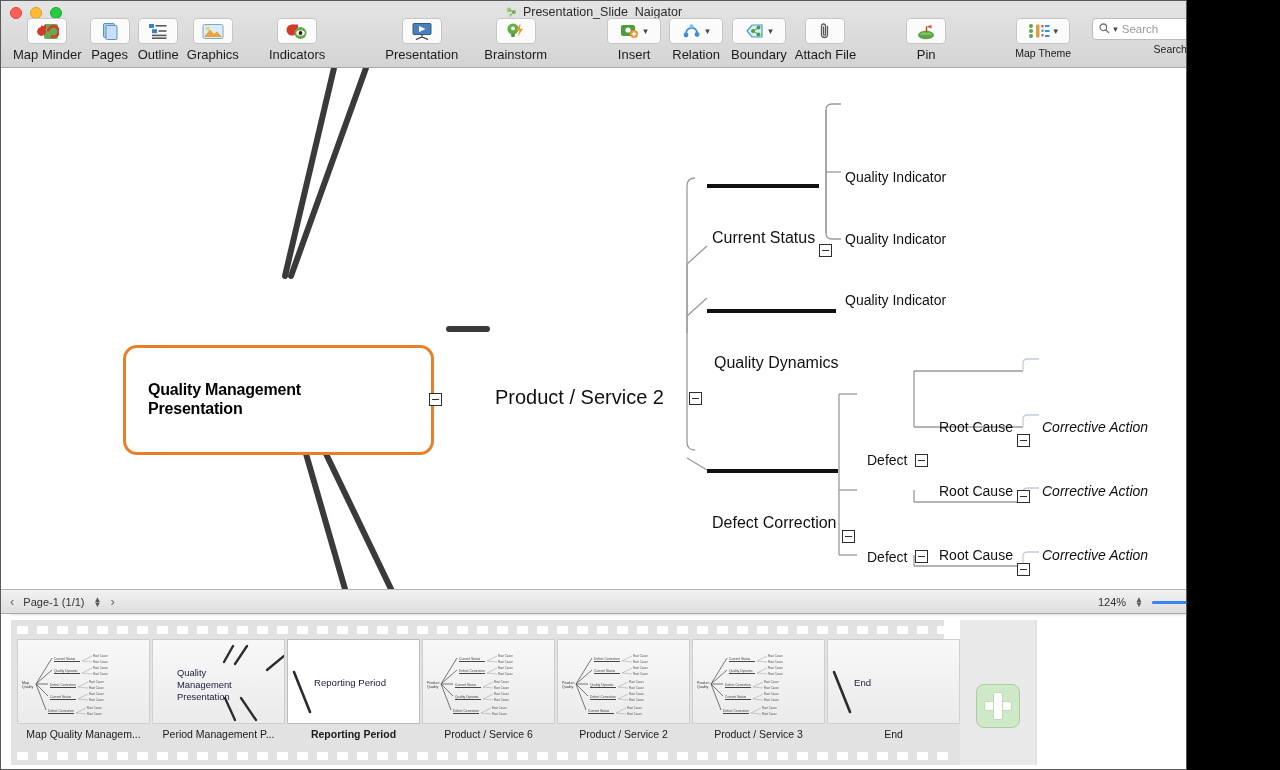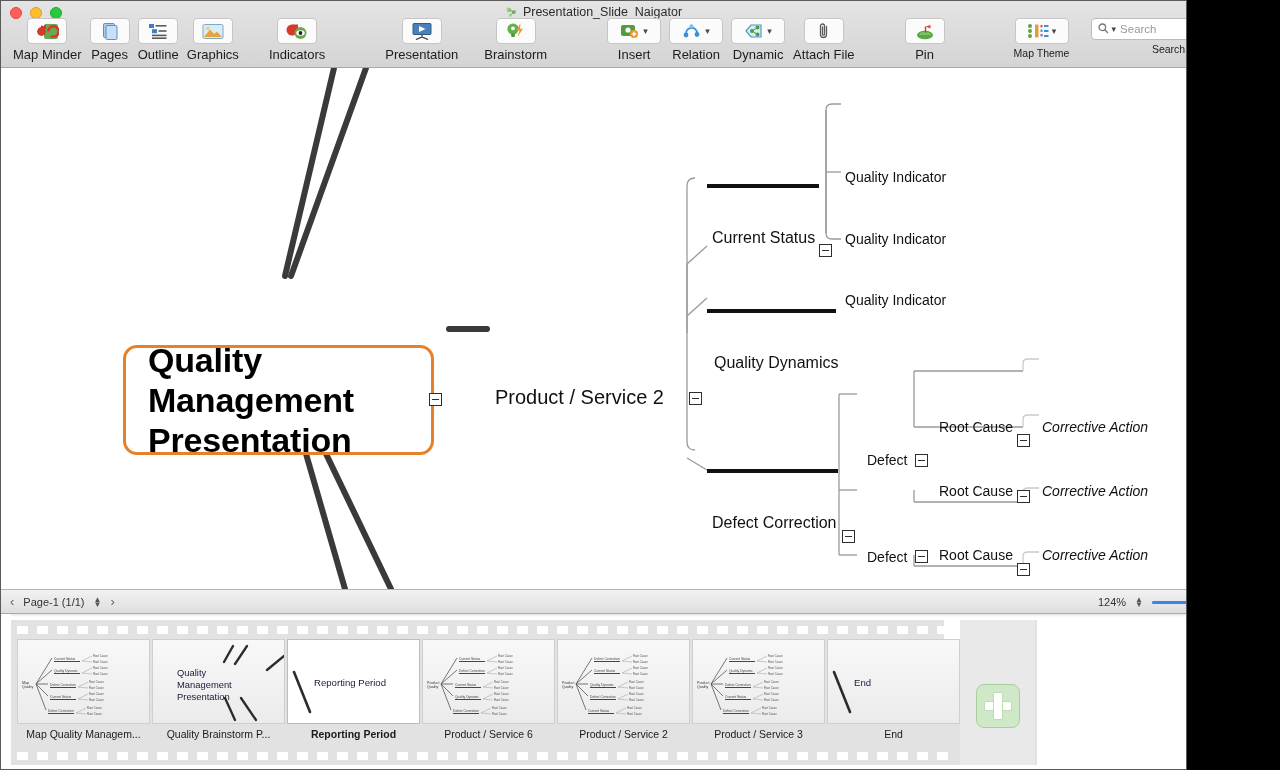--- a/index.html
+++ b/index.html
@@ -107,21 +107,21 @@
   .central {
     position: absolute;
     left: 122px; top: 277px;
     width: 311px; height: 110px;
     border: 3px solid #e8802a;
     border-radius: 14px;
     background: #fff;
     display: flex; align-items: center;
   }
   .central-label {
-    font-size: 34px; font-weight: bold; color: #000;
+    font-size: 16px; font-weight: bold; color: #000;
     line-height: 1.18; padding-left: 22px;
     letter-spacing: -.2px;
   }
 
   
   .toggle {
     position: absolute;
     width: 13px; height: 13px;
     background: #fff;
     border: 1.4px solid #2e2e2e;
@@ -394,21 +394,21 @@
             <div class="tb-btn wide">
               <svg width="20" height="16" viewBox="0 0 20 16">
                 <path d="M2 8 L7 2 L17 2 L17 14 L7 14 Z" fill="#d7ecf8" stroke="#4a9ad4" stroke-width="1.2"></path>
                 <circle cx="13.5" cy="4.6" r="2" fill="#4e9e3e"></circle>
                 <circle cx="13.5" cy="11.4" r="2" fill="#4e9e3e"></circle>
                 <circle cx="8" cy="8" r="2" fill="#4e9e3e"></circle>
                 <path d="M8 8 L13.5 4.6 M8 8 L13.5 11.4" stroke="#4e9e3e" stroke-width="1"></path>
               </svg>
               <span class="chev">▾</span>
             </div>
-            <div class="tb-label">Dynamic</div>
+            <div class="tb-label">Boundary</div>
           </div>
           <div class="tb-item">
             <div class="tb-btn">
               <svg width="14" height="18" viewBox="0 0 14 18">
                 <path d="M9.5 4.5 v8 a3 3 0 0 1 -6 0 v-8.5 a2 2 0 0 1 4 0 v8.2 a1 1 0 0 1 -2 0 v-7.4" stroke="#5a5a5a" stroke-width="1.3" fill="none" stroke-linecap="round"></path>
               </svg>
             </div>
             <div class="tb-label">Attach File</div>
           </div>
         </div>
@@ -749,21 +749,21 @@
                   <line x1="94" y1="6" x2="82" y2="24"></line>
       <line x1="72" y1="58" x2="82" y2="80"></line>
                   <line x1="88" y1="58" x2="103" y2="80"></line>
       <line x1="114" y1="30" x2="131" y2="16"></line>
     </g>
     <text x="24" y="36" font-size="9.4" fill="#1a1a3a" font-family="Liberation Sans">Quality</text>
     <text x="24" y="48" font-size="9.4" fill="#1a1a3a" font-family="Liberation Sans">Management</text>
     <text x="24" y="60" font-size="9.4" fill="#1a1a3a" font-family="Liberation Sans">Presentation</text>
   </svg>
             </div>
-            <div class="cap">Quality Brainstorm P...</div>
+            <div class="cap">Period Management P...</div>
           </div>
           <div class="slide selected">
             <div class="thumb">
               <svg width="133" height="85" viewBox="0 0 133 85">
     <line x1="6" y1="32" x2="22" y2="72" stroke="#2b2b2b" stroke-width="2.6" stroke-linecap="round"></line>
     <text x="26" y="46" font-size="9.6" fill="#1a1a3a" font-family="Liberation Sans">Reporting Period</text>
   </svg>
             </div>
             <div class="cap">Reporting  Period</div>
           </div>

